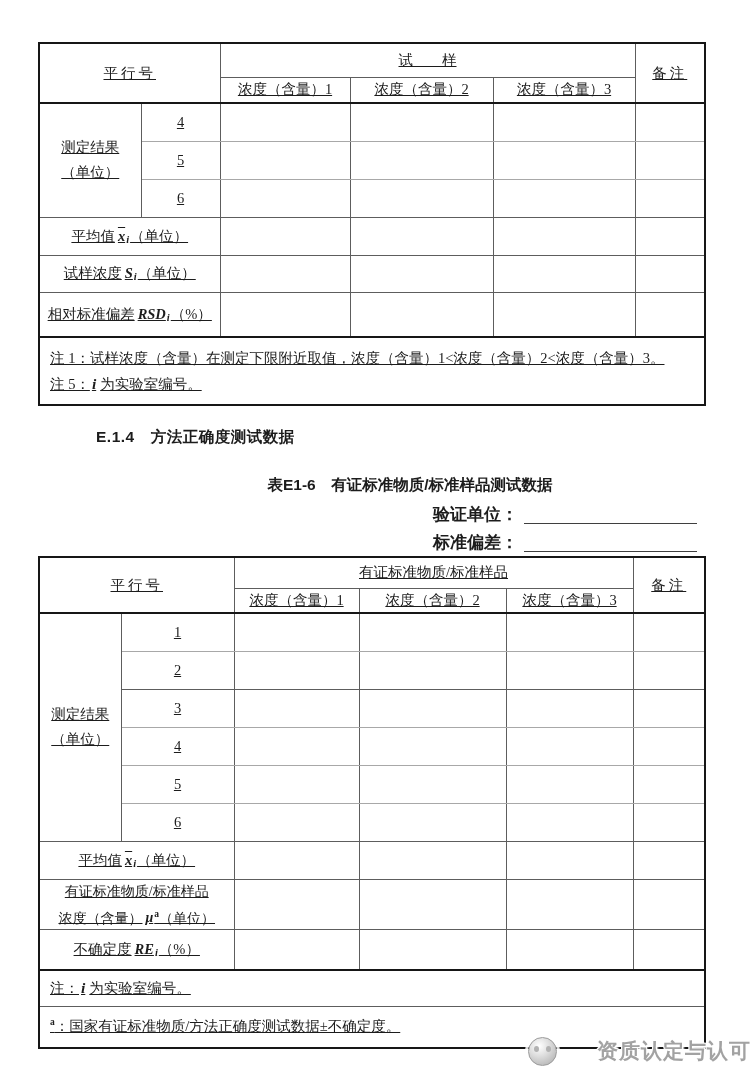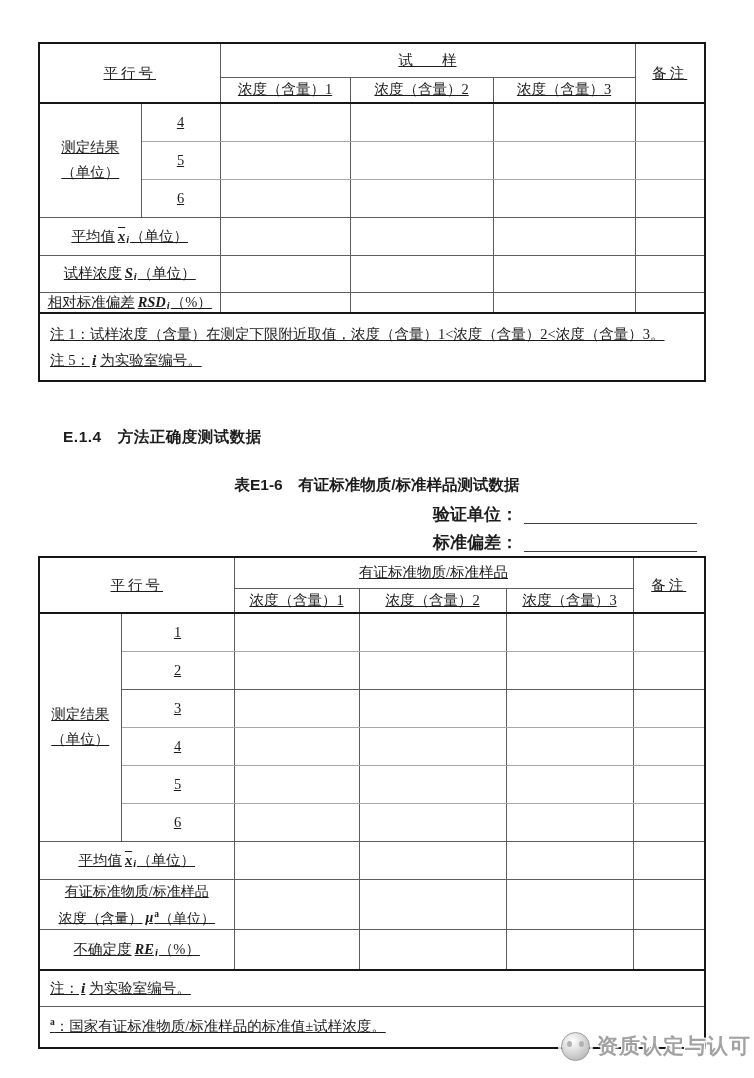--- a/index.html
+++ b/index.html
@@ -30,31 +30,31 @@
   .foot-cell { text-align:left !important; padding:8px 10px !important; font-size:14px; }
   .two-line div { line-height:25px; }
   .crm-cell div { line-height:23px; font-size:14px; }
   
   .sym { font-style:italic; font-weight:bold; margin:0 1px 0 3px; }
   .ol  { text-decoration:overline; }
   .isub { font-style:italic; font-weight:bold; font-size:10.5px; vertical-align:-2px; margin-right:1px; }
   .asup { font-size:9.5px; vertical-align:super; font-weight:bold; }
   .inote { font-style:italic; font-weight:bold; font-size:15.5px; margin:0 4px 0 2px; }
   
-  .gothic { font-family:"Liberation Sans","DejaVu Sans",sans-serif; font-weight:bold; }
+  .gothic { font-family:"Liberation Sans","DejaVu Sans",sans-serif; font-weight:bold;margin-left:33px; }
   .sec-heading { position:absolute; left:63px; top:427px; font-size:15.5px; letter-spacing:0.5px; }
   .tbl-title   { position:absolute; left:0; top:475px; width:754px; text-align:center; font-size:15.5px; }
   .blanks { position:absolute; top:503px; right:57px; text-align:right; }
   .blank-row { height:28px; white-space:nowrap; }
   .blank-label { font-size:17px; }
   .blank-line { display:inline-block; width:173px; height:19px; border-bottom:1.8px solid #3f3f3f; vertical-align:-4px; margin-left:6px; }
   
   .watermark {
     position:absolute; top:1032px; right:3px; height:38px;
-    display:flex; align-items:flex-start; gap:7px; z-index:5;
+    display:flex; align-items:center; gap:7px; z-index:5;
   }
   .wm-icon {
     position:relative; width:27px; height:27px; border-radius:50%;
     background:radial-gradient(circle at 38% 30%, #ffffff 0%, #dedede 40%, #a8a8a8 100%);
     border:1.5px solid #9b9b9b; box-shadow:0 0 0 3px rgba(255,255,255,0.85);
   }
   .wm-icon::before, .wm-icon::after {
     content:""; position:absolute; width:5px; height:6px; border-radius:50%;
     background:#b2b2b2; top:8px;
   }
@@ -125,21 +125,21 @@
     </tr>
     <tr style="height:37px">
       <td colspan="2">
         <span>试样浓度</span><span class="sym">S</span><span class="isub">i</span><span>（单位）</span>
       </td>
       <td></td>
       <td></td>
       <td></td>
       <td></td>
     </tr>
-    <tr style="height:20px">
+    <tr style="height:45px">
       <td colspan="2">
         <span>相对标准偏差</span><span class="sym">RSD</span><span class="isub">i</span><span>（%）</span>
       </td>
       <td></td>
       <td></td>
       <td></td>
       <td></td>
     </tr>
     <tr style="height:60px">
       <td colspan="6" class="notes-cell bt-thick">
@@ -260,21 +260,21 @@
       <td></td>
       <td></td>
     </tr>
     <tr style="height:34px">
       <td colspan="6" class="foot-cell bt-thick">
         <span>注：</span><span class="inote">i</span><span>为实验室编号。</span>
       </td>
     </tr>
     <tr style="height:42px">
       <td colspan="6" class="foot-cell">
-        <span class="asup">a</span><span>：国家有证标准物质/标准样品的标准值±试样浓度。</span>
+        <span class="asup">a</span><span>：国家有证标准物质/方法正确度测试数据±不确定度。</span>
       </td>
     </tr>
   </tbody>
     </table>
 
   <div class="watermark">
     <div class="wm-icon"></div>
     <div class="wm-text gothic">资质认定与认可</div>
   </div>
 

